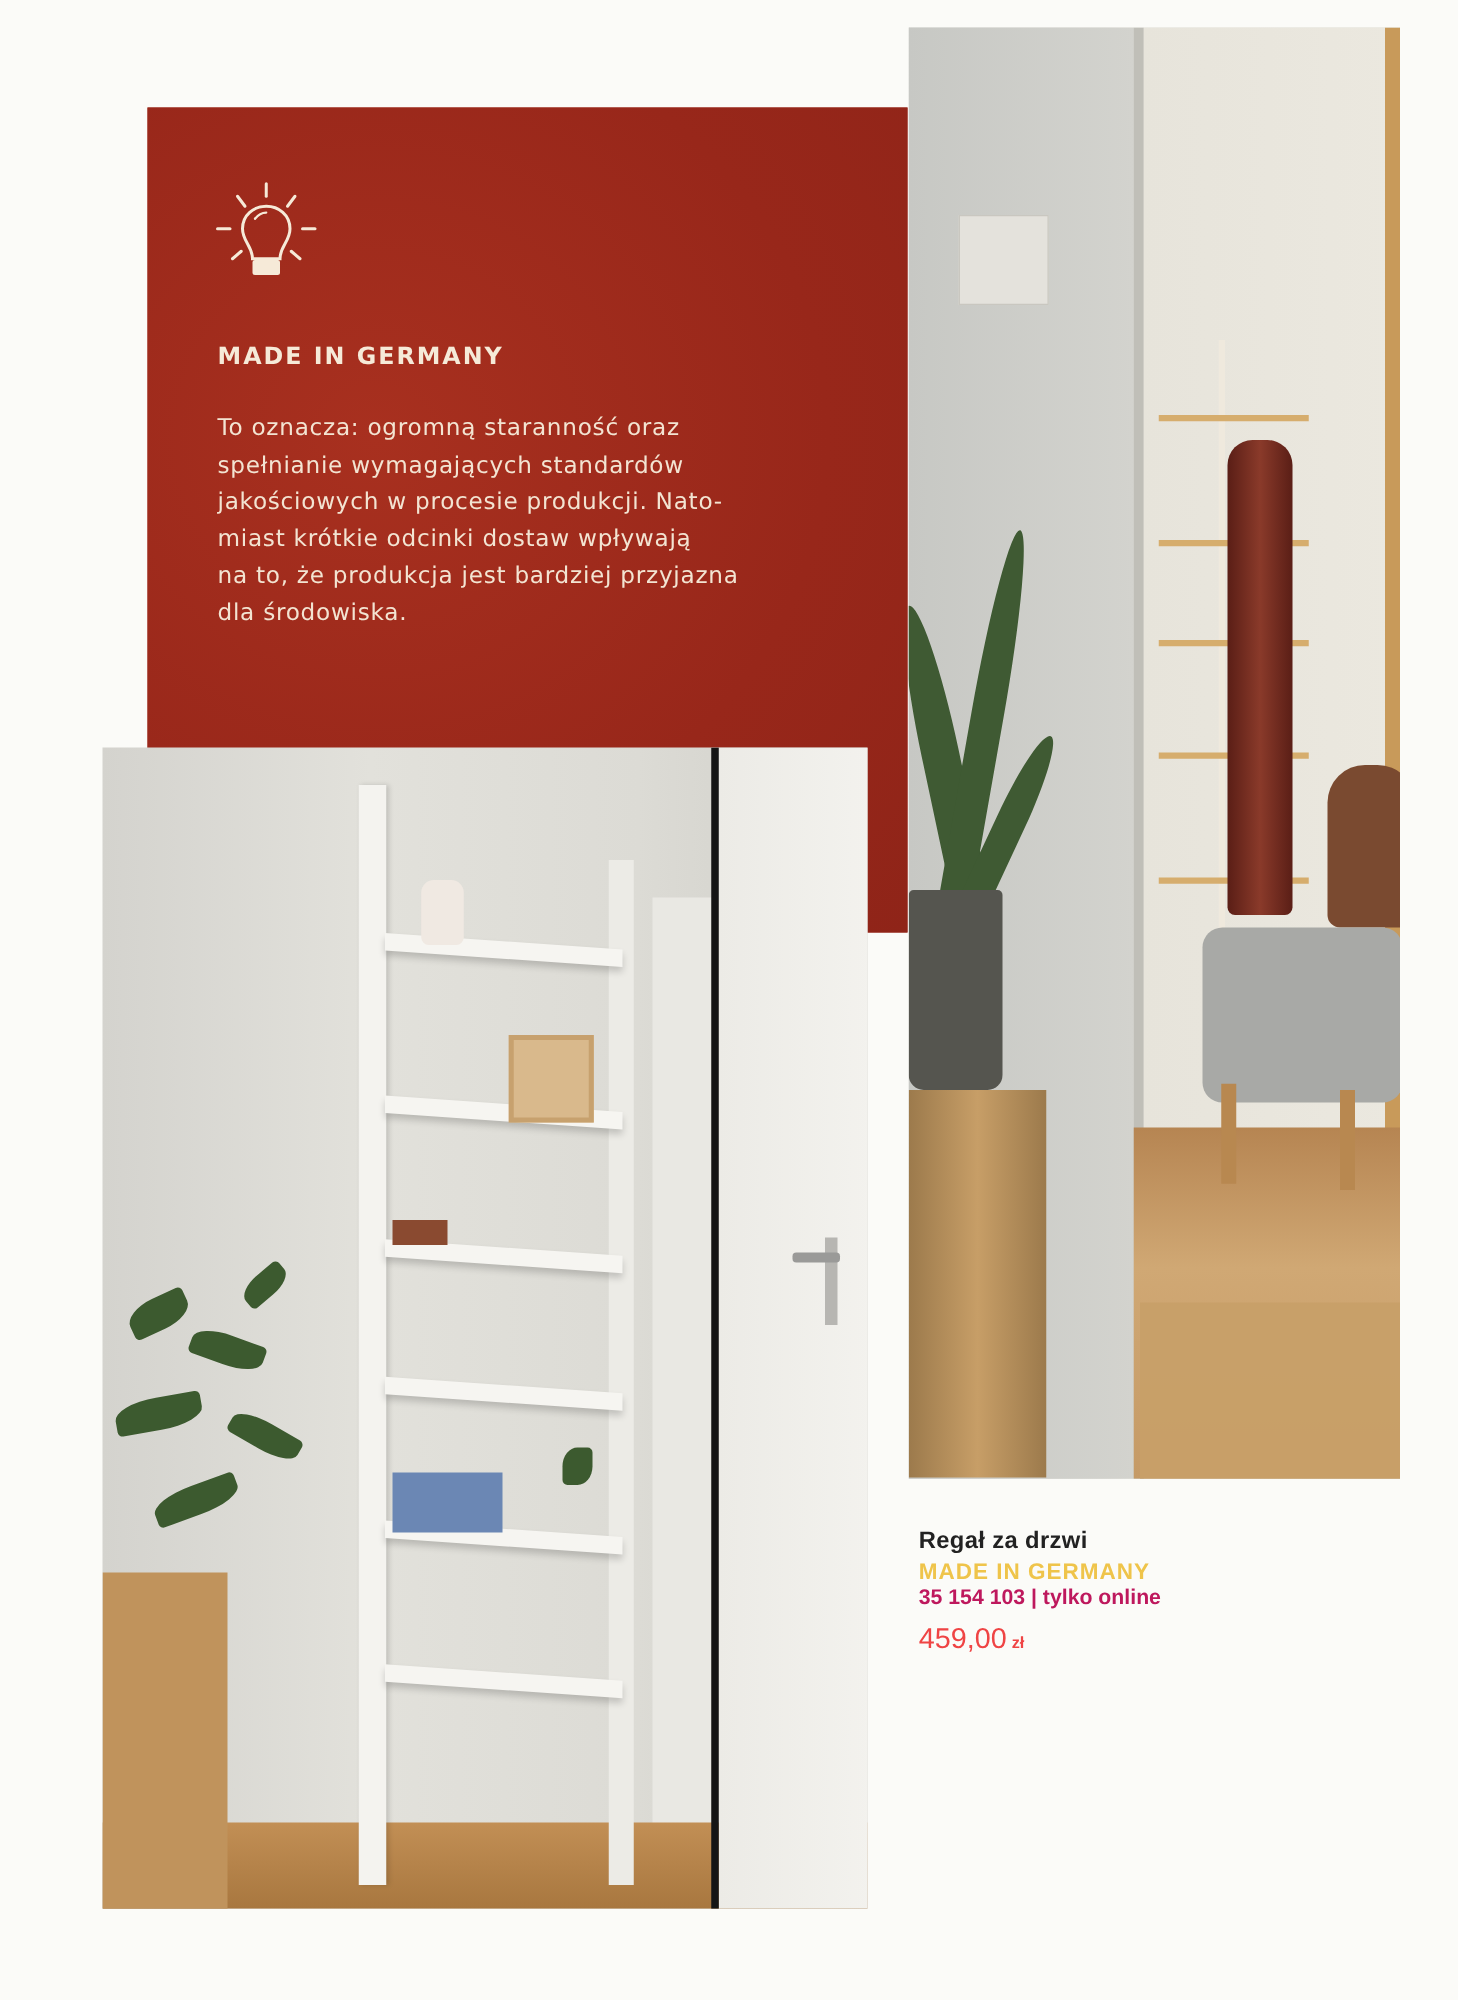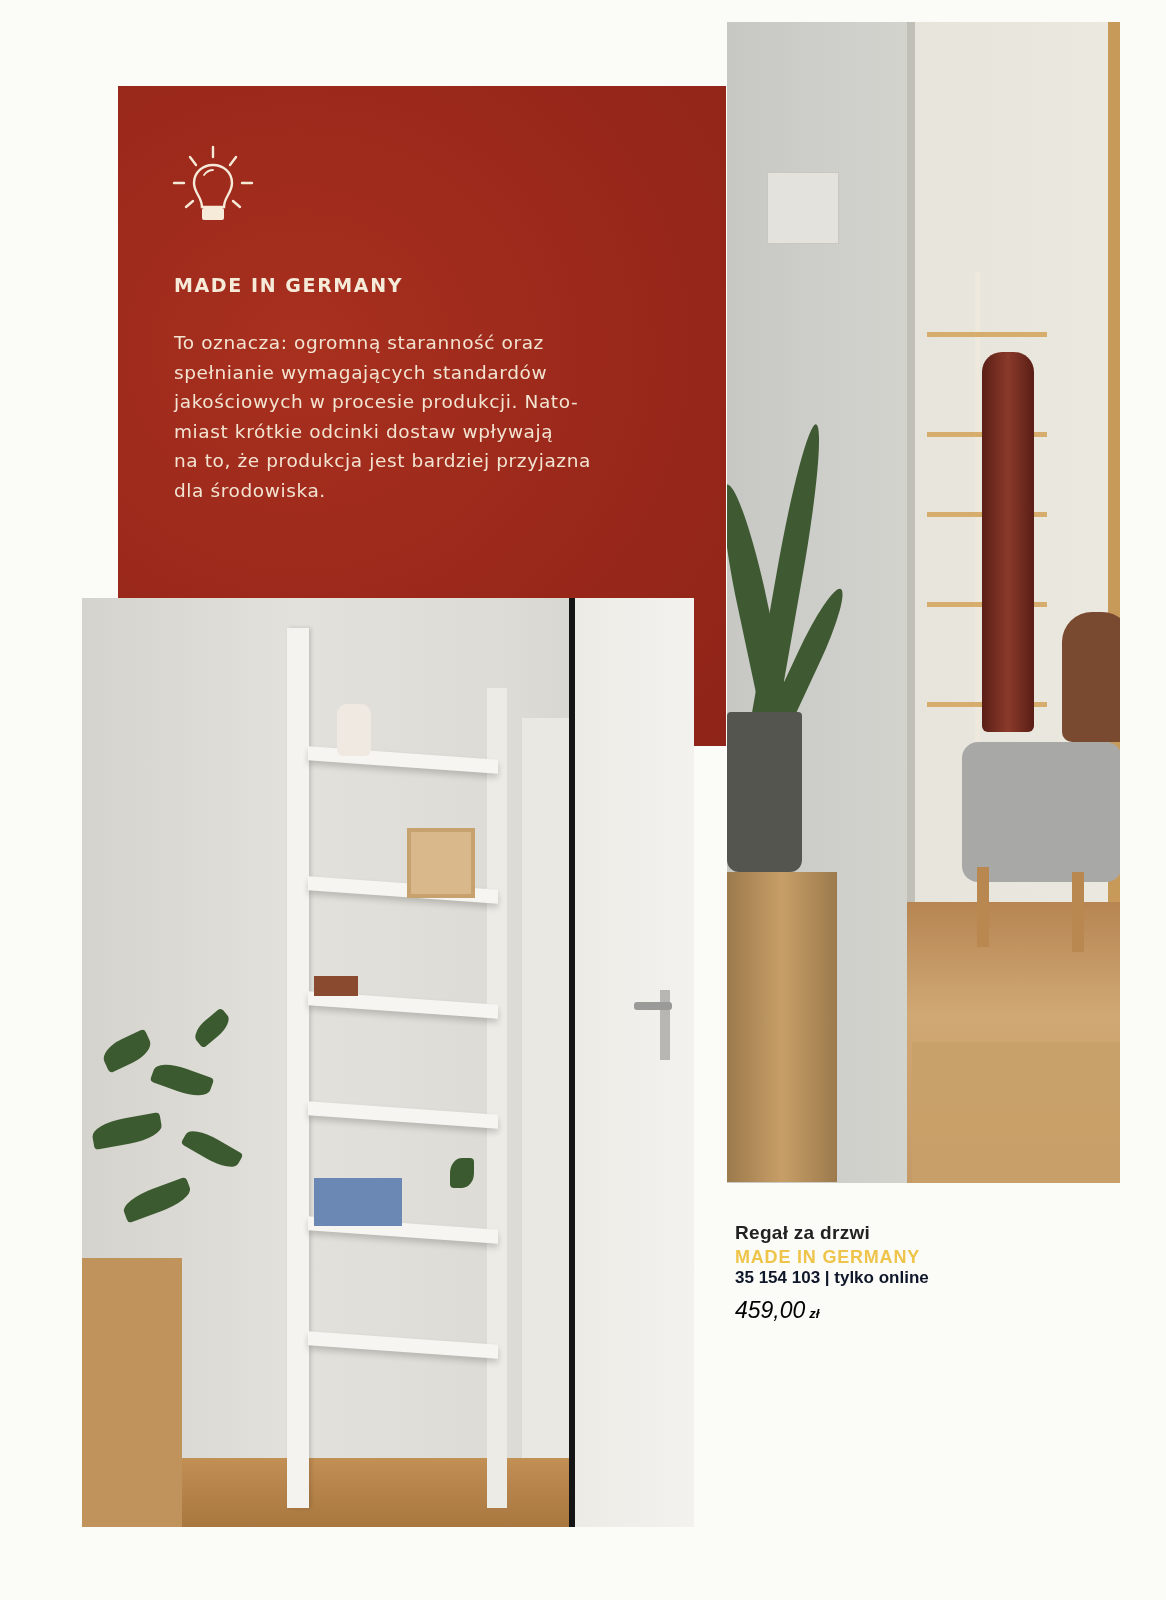--- a/index.html
+++ b/index.html
@@ -73,22 +73,22 @@
   .pl-vase { position:absolute; left:255px; top:106px; width:34px; height:52px; background:#f0e9e2; border-radius: 10px 10px 6px 6px; }
   .pl-plant { position:absolute; background:#3c5a2f; border-radius:50% 4px 50% 4px; }
   .pl-tray { position:absolute; left:232px; top:378px; width:44px; height:20px; background:#8a4a30; }
 
   
   .product { position:absolute; left: 735px; top: 1222px; width: 320px; }
   .p-name { font-family: Liberation Sans, sans-serif; font-weight: bold; font-size: 19px; color: #222; letter-spacing: .3px; }
   .p-badge { font-family: "Liberation Sans", sans-serif; font-weight: bold; font-size: 18px; color: #efc44a; letter-spacing: .8px; margin-top: 3px; }
   .p-desc { font-family: "Liberation Sans", sans-serif; font-size: 16.5px; color: #4a4a4a; line-height: 24px; margin-top: 2px; }
   .p-desc span { display:block; white-space: nowrap; }
-  .p-code { font-family: "Liberation Sans", sans-serif; font-weight: bold; font-size: 17px; color: #0f172a; margin-top: 0px; }
-  .p-price { font-family: "Liberation Sans", sans-serif; font-size: 23px; color: #000000; margin-top: 9px; font-style: italic; }
+  .p-code { font-family: "Liberation Sans", sans-serif; font-weight: bold; font-size: 17px; color: #be185d; margin-top: 0px; }
+  .p-price { font-family: "Liberation Sans", sans-serif; font-size: 23px; color: #ef4444; margin-top: 9px; }
   .p-price .cur { font-size: 13px; font-weight: bold; margin-left: 4px; }
 </style>
 </head>
 <body>
 
 <div class="red-box"></div>
 
 <svg class="bulb" viewBox="0 0 86 80">
   <g stroke="#f6ead8" stroke-width="2.4" fill="none" stroke-linecap="round">
     <line x1="43" y1="2" x2="43" y2="12"></line>

